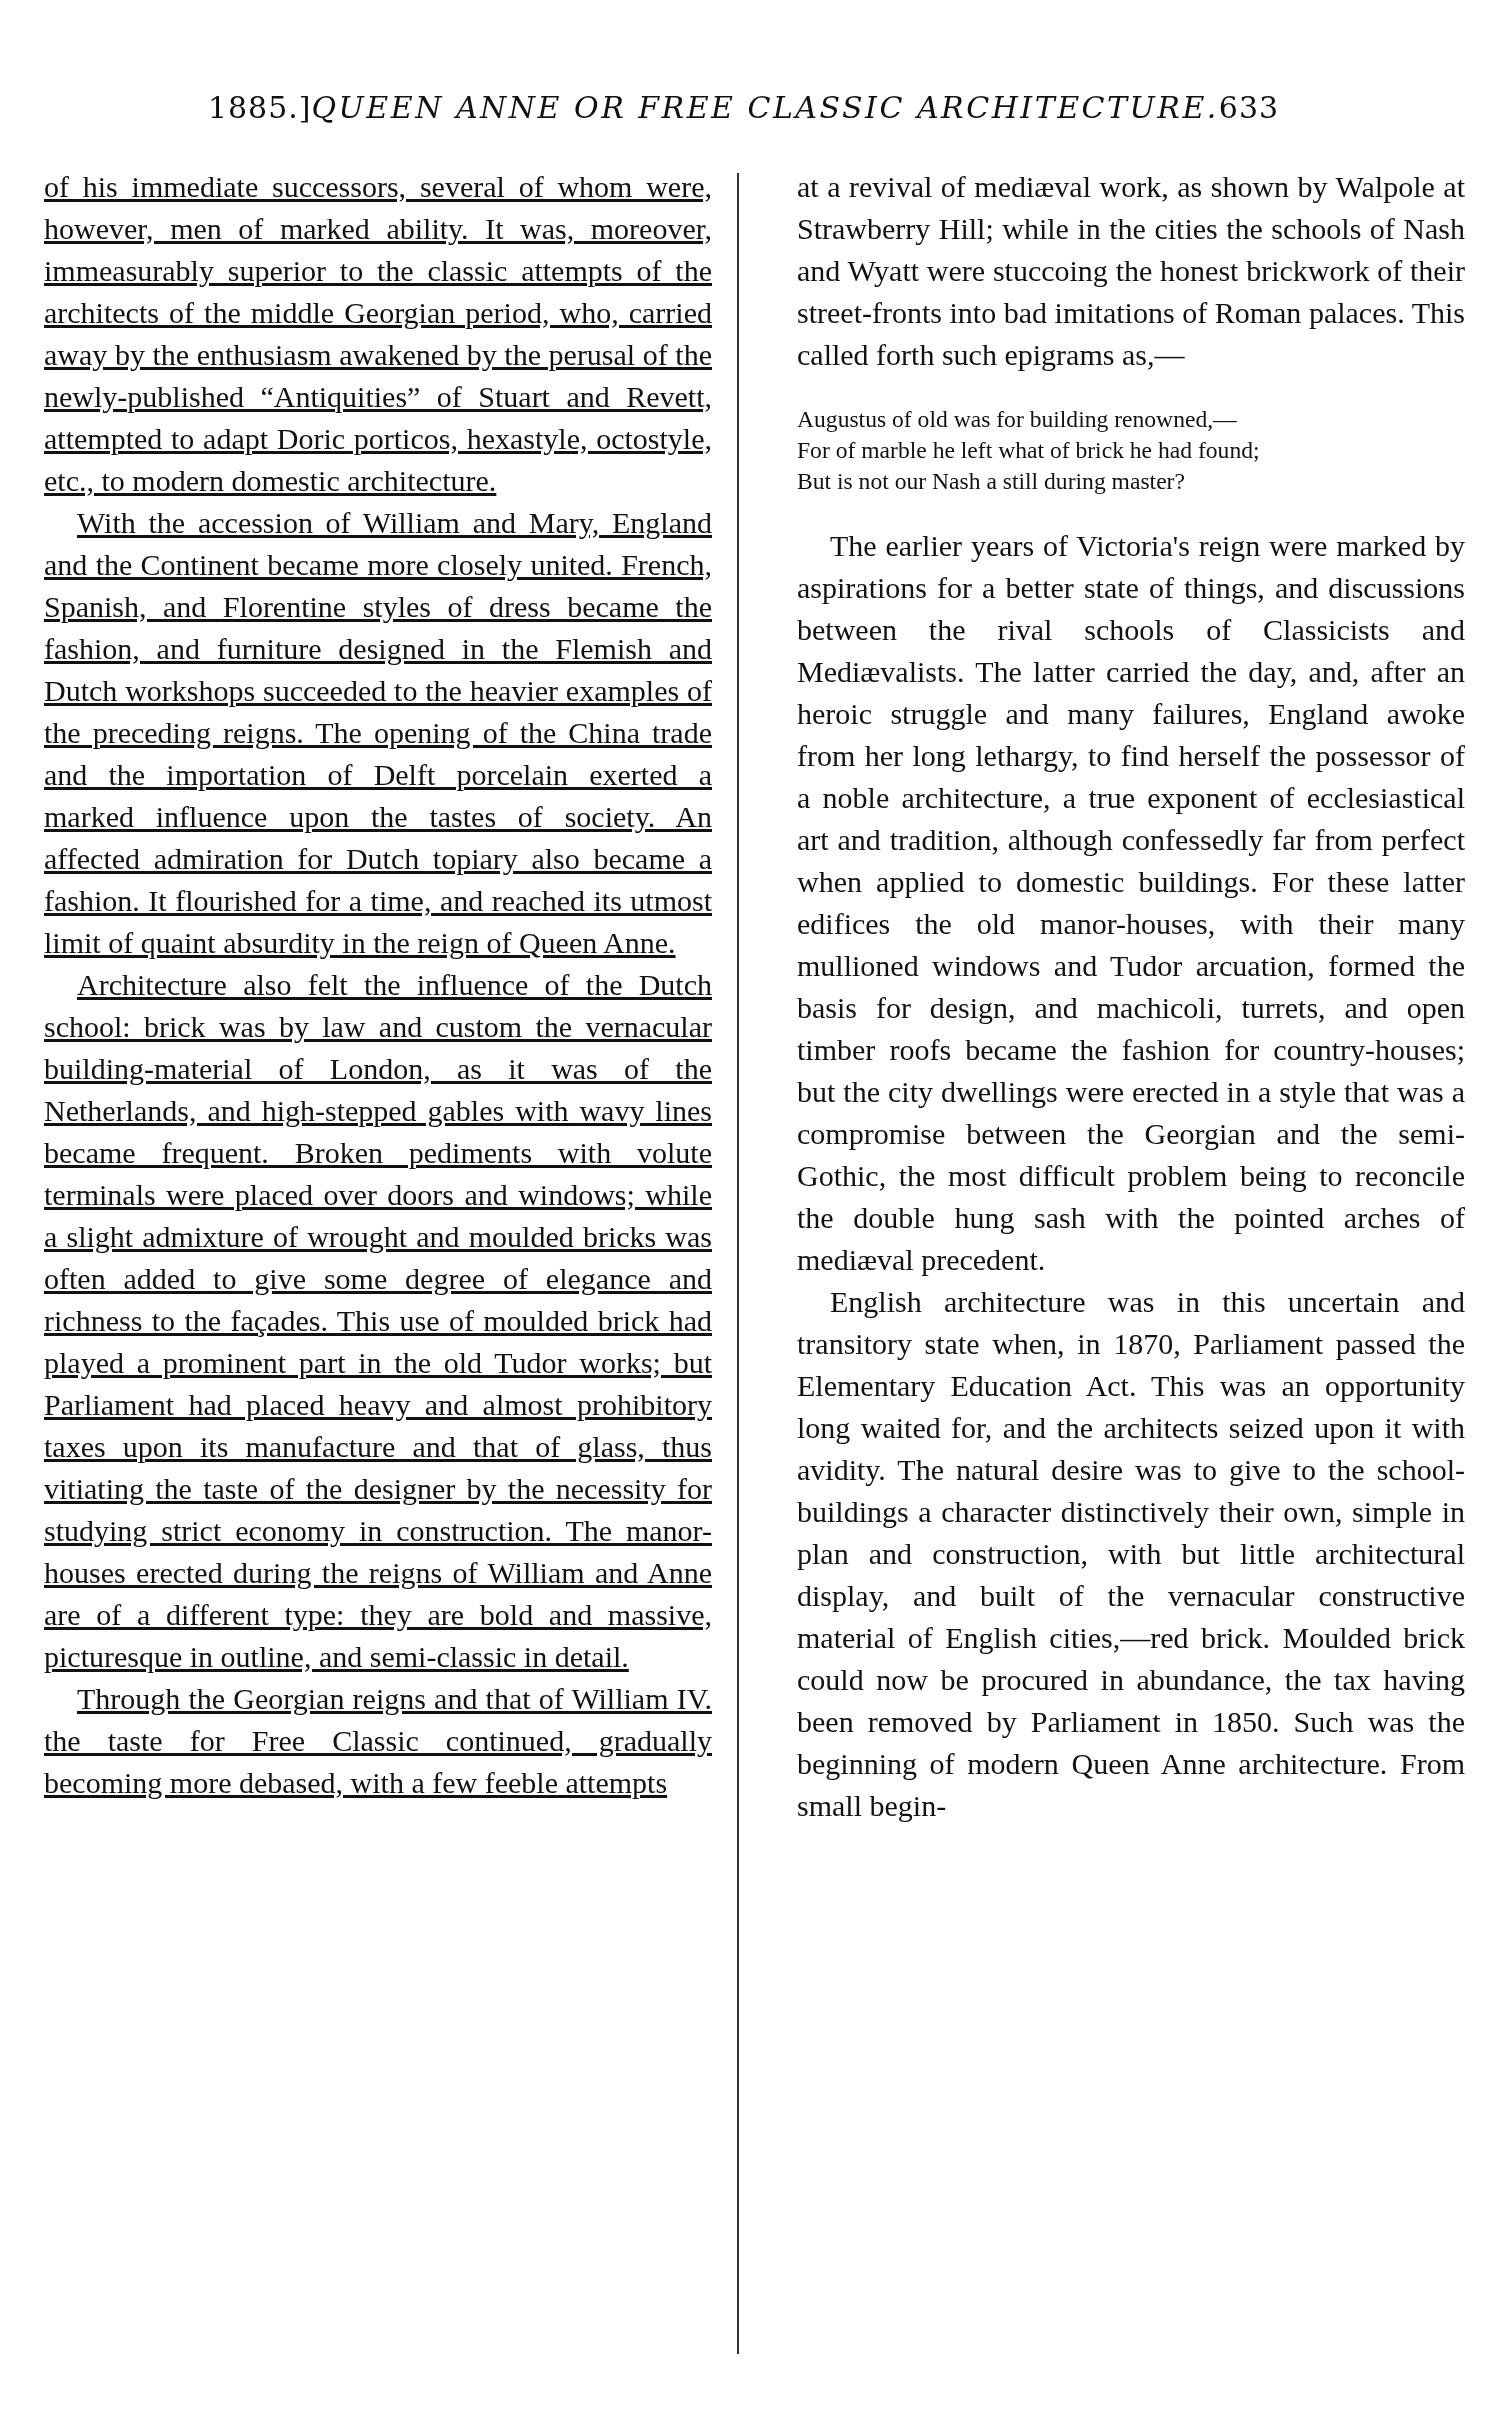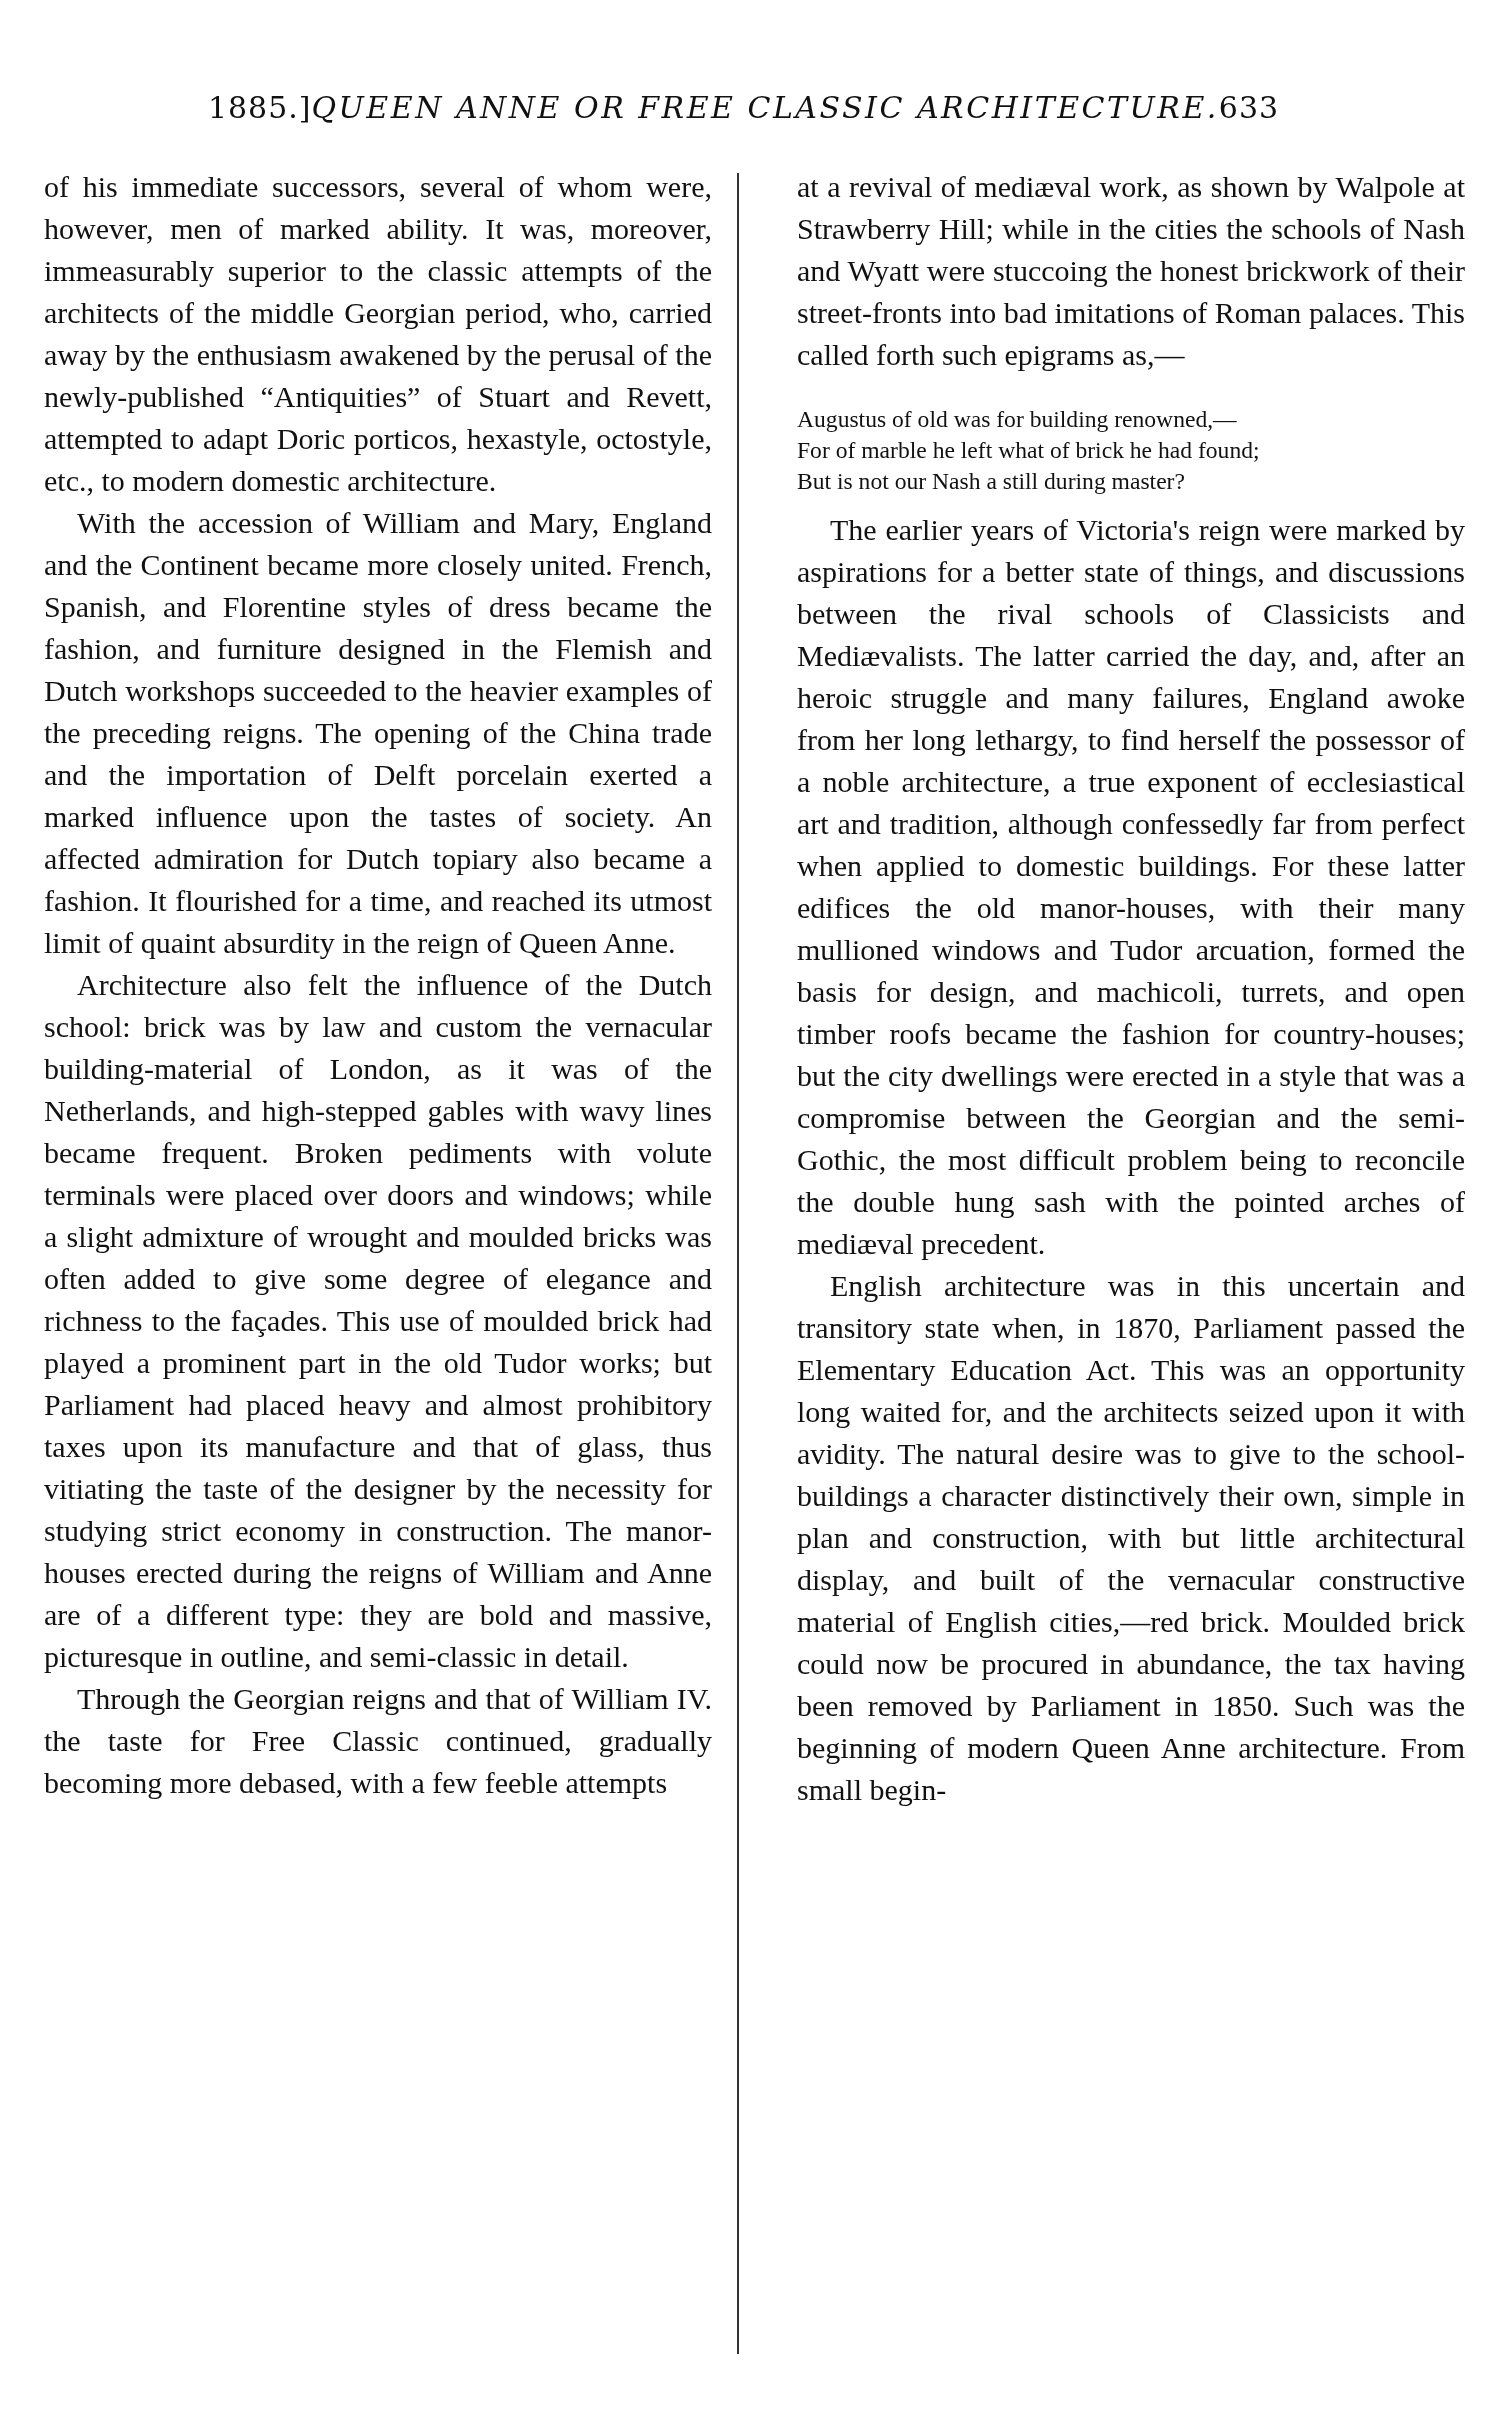--- a/index.html
+++ b/index.html
@@ -12,30 +12,30 @@
     position: absolute; left: 45px; top: 90px; width: 1397px; height: 50px;
     display: flex; align-items: baseline; justify-content: center;
     font-size: 30px; letter-spacing: 1px;
   }
   .running-head .title { font-style: italic; letter-spacing: 2.5px; }
   .col {
     position: absolute; top: 166px; width: 668px;
     font-size: 30px; line-height: 42px; text-align: justify;
     font-family: "Liberation Serif", "DejaVu Serif", serif;
   }
-  .col-left { left: 44px; }
+  .col-left { left: 44px; text-decoration: underline; }
   .col-right { left: 797px; width: 668px; }
   .col-divider {
     position: absolute; left: 737px; top: 173px; width: 1.5px; height: 2181px;
     background: #333333;
   }
   .para { margin: 0; text-indent: 33px; }
   .para.noindent { text-indent: 0; }
   .verse {
-    margin: 28px 0 12px 0;
+    margin: 28px 0 28px 0;
     font-size: 23.6px; line-height: 31px; text-align: justify;
   }
   .verse-line { padding-left: 38px; text-indent: -38px; }
 </style>
 </head>
 <body>
 
 <div class="running-head">
   <span>1885.]</span>
   <span class="title">QUEEN ANNE OR FREE CLASSIC ARCHITECTURE.</span>

